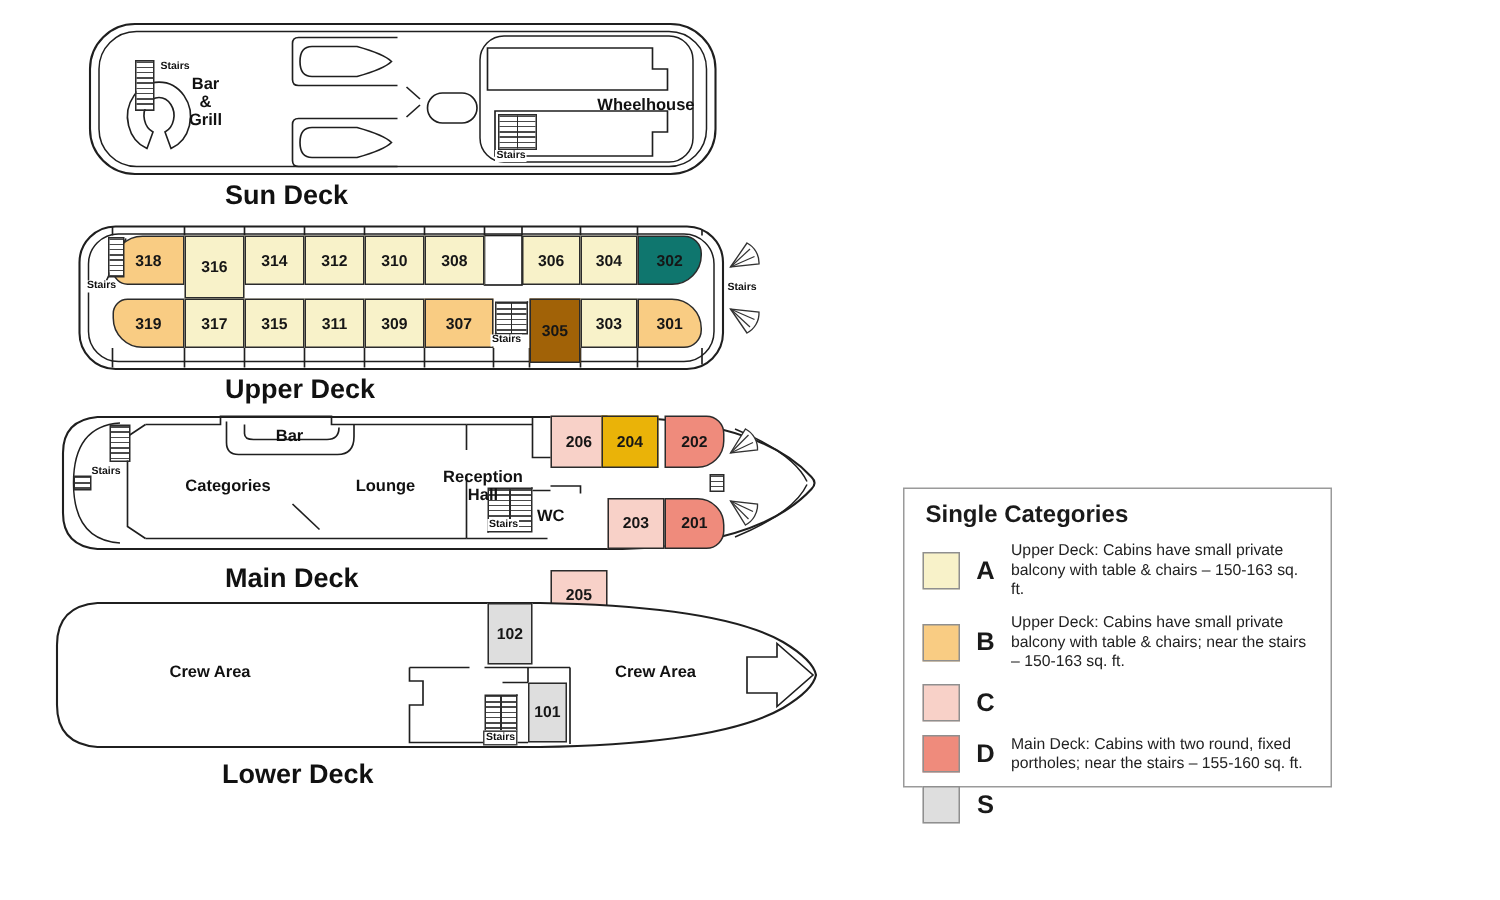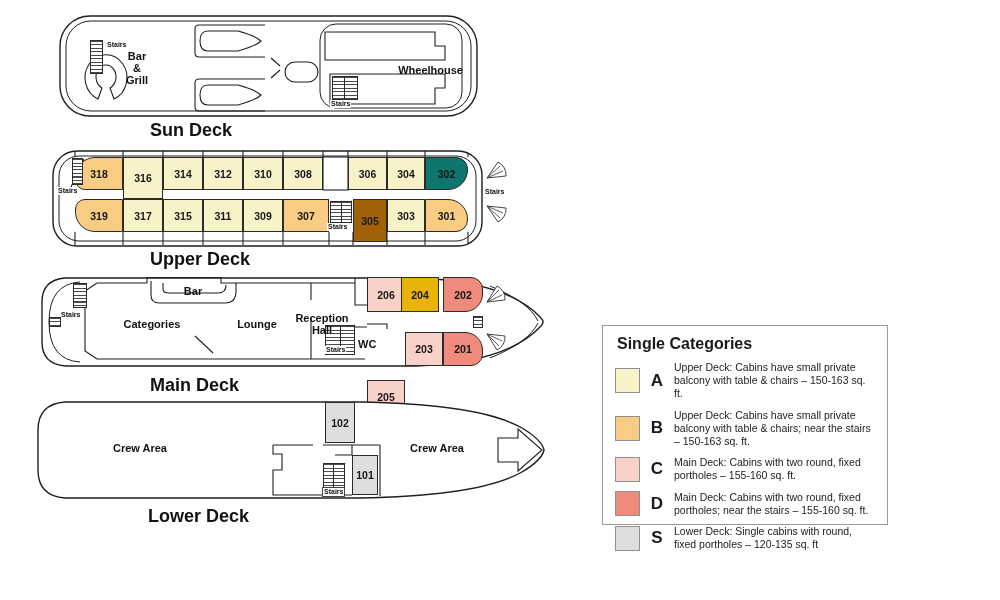--- a/index.html
+++ b/index.html
@@ -192,27 +192,25 @@
       <span class="cat-desc">Upper Deck: Cabins have small private balcony with table &amp; chairs – 150-163 sq. ft.</span>
     </div>
     <div class="legend-row">
       <span class="swatch" style="background-color: rgb(249, 204, 131);"></span>
       <span class="cat-letter">B</span>
       <span class="cat-desc">Upper Deck: Cabins have small private balcony with table &amp; chairs; near the stairs – 150-163 sq. ft.</span>
     </div>
     <div class="legend-row">
       <span class="swatch" style="background-color: rgb(248, 209, 200);"></span>
       <span class="cat-letter">C</span>
-      <span class="cat-desc">Main Deck: Cabins with two round, fixed portholes – 155-160 sq. ft.</span>
     </div>
     <div class="legend-row">
       <span class="swatch" style="background-color: rgb(239, 139, 124);"></span>
       <span class="cat-letter">D</span>
       <span class="cat-desc">Main Deck: Cabins with two round, fixed portholes; near the stairs – 155-160 sq. ft.</span>
     </div>
     <div class="legend-row">
       <span class="swatch" style="background-color: rgb(222, 222, 222);"></span>
       <span class="cat-letter">S</span>
-      <span class="cat-desc">Lower Deck: Single cabins with round, fixed portholes – 120-135 sq. ft</span>
     </div>
   </aside>
 
 </div>
 
 </body></html>

